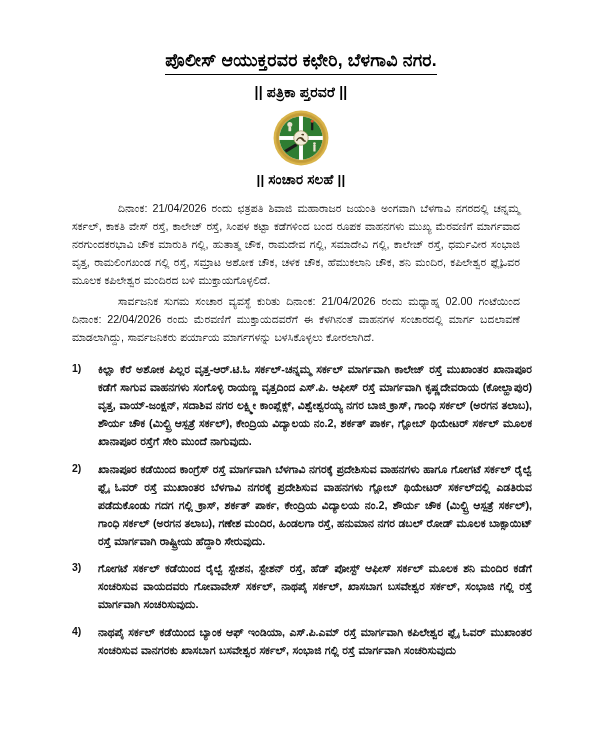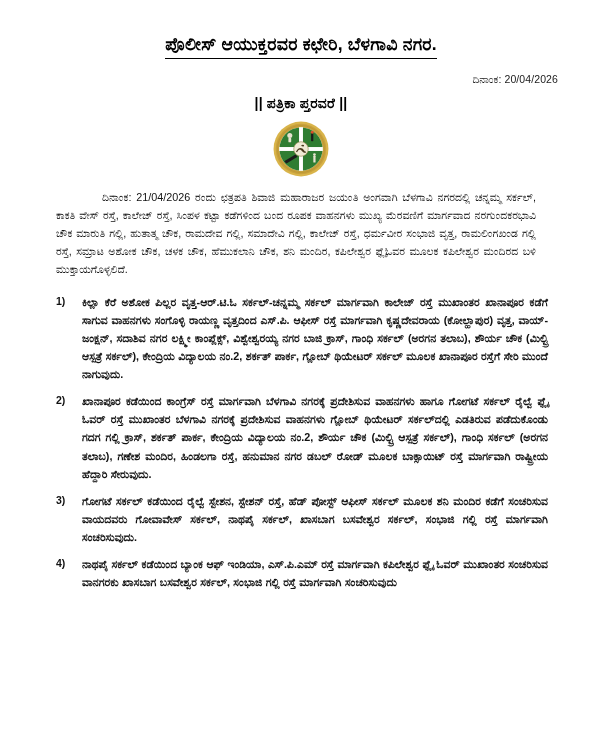--- a/index.html
+++ b/index.html
@@ -12,21 +12,21 @@
     background: #ffffff;
     font-family: "Liberation Sans", "DejaVu Sans", sans-serif;
     color: #111111;
     overflow: hidden;
   }
   .page {
     position: relative;
     width: 602px;
     height: 596px;
     box-sizing: border-box;
-    padding: 0;
+    padding: 16px;
     background: #ffffff;
   }
 
   
   .doc-title {
     text-align: center;
     font-size: 17.5px;
     font-weight: bold;
     letter-spacing: 0.2px;
     color: #000000;
@@ -128,21 +128,20 @@
 </style>
 </head>
 <body>
 
 <div class="page">
 
   <div class="doc-title">
     <span>ಪೊಲೀಸ್ ಆಯುಕ್ತರವರ ಕಛೇರಿ, ಬೆಳಗಾವಿ ನಗರ.</span>
   </div>
 
-  <div class="date-line">ದಿನಾಂಕ: 20/04/2026</div>
 
   <div class="release-label">|| ಪತ್ರಿಕಾ ಪ್ತರವರೆ ||</div>
 
   <div class="emblem-wrap">
     <svg class="emblem" viewBox="0 0 100 100">
       <circle cx="50" cy="50" r="49" fill="#d9b44a"></circle>
       <circle cx="50" cy="50" r="45" fill="#c9a13c"></circle>
       <circle cx="50" cy="50" r="38.5" fill="#ffffff"></circle>
       <path d="M50 11.5 A38.5 38.5 0 0 1 88.5 50 L57 50 A7 7 0 0 0 50 43 Z" fill="#2f7d32"></path>
       <path d="M88.5 50 A38.5 38.5 0 0 1 50 88.5 L50 57 A7 7 0 0 0 57 50 Z" fill="#2f7d32"></path>
@@ -158,23 +157,25 @@
       <rect x="72" y="62" width="4" height="12" rx="1" fill="#e8e2cf"></rect>
       <circle cx="74" cy="60" r="2.4" fill="#e8e2cf"></circle>
       <circle cx="50" cy="50" r="13" fill="#f0ead6"></circle>
       <circle cx="50" cy="50" r="13" fill="none" stroke="#8a7a3c" stroke-width="1"></circle>
       <path d="M41 55 q3-7 8-7 q4 0 6 4 q1 3 4 3 l-1 2 q-4 0-6-3 q-2-3-4-3 q-3 0-5 5 Z" fill="#4a3b1e"></path>
       <path d="M50 44 q3-3 5-1 q1 1 0 2 q-2 1-5-1 Z" fill="#4a3b1e"></path>
       <circle cx="50" cy="50" r="42" fill="none" stroke="#b08f30" stroke-width="0.8"></circle>
     </svg>
   </div>
 
+  <div class="advisory-label">|| ಸಂಚಾರ ಸಲಹೆ ||</div>
 
   <div class="body-block">
     <p class="para">ದಿನಾಂಕ: 21/04/2026 ರಂದು ಛತ್ರಪತಿ ಶಿವಾಜಿ ಮಹಾರಾಜರ ಜಯಂತಿ ಅಂಗವಾಗಿ ಬೆಳಗಾವಿ ನಗರದಲ್ಲಿ ಚನ್ನಮ್ಮ ಸರ್ಕಲ್, ಕಾಕತಿ ವೇಸ್ ರಸ್ತೆ, ಕಾಲೇಜ್ ರಸ್ತೆ, ಸಿಂಪಳ ಕಟ್ಟಾ ಕಡೆಗಳಿಂದ ಬಂದ ರೂಪಕ ವಾಹನಗಳು ಮುಖ್ಯ ಮೆರವಣಿಗೆ ಮಾರ್ಗವಾದ ನರಗುಂದಕರಭಾವಿ ಚೌಕ ಮಾರುತಿ ಗಲ್ಲಿ, ಹುತಾತ್ಮ ಚೌಕ, ರಾಮದೇವ ಗಲ್ಲಿ, ಸಮಾದೇವಿ ಗಲ್ಲಿ, ಕಾಲೇಜ್ ರಸ್ತೆ, ಧರ್ಮವೀರ ಸಂಭಾಜಿ ವೃತ್ತ, ರಾಮಲಿಂಗಖಂಡ ಗಲ್ಲಿ ರಸ್ತೆ, ಸಮ್ರಾಟ ಅಶೋಕ ಚೌಕ, ಚಳಕ ಚೌಕ, ಹೆಮುಕಲಾನಿ ಚೌಕ, ಶನಿ ಮಂದಿರ, ಕಪಿಲೇಶ್ವರ ಫ್ಲೈಓವರ ಮೂಲಕ ಕಪಿಲೇಶ್ವರ ಮಂದಿರದ ಬಳಿ ಮುಕ್ತಾಯಗೊಳ್ಳಲಿದೆ.</p>
+    <p class="para">ಸಾರ್ವಜನಿಕ ಸುಗಮ ಸಂಚಾರ ವ್ಯವಸ್ಥೆ ಕುರಿತು ದಿನಾಂಕ: 21/04/2026 ರಂದು ಮಧ್ಯಾಹ್ನ 02.00 ಗಂಟೆಯಿಂದ ದಿನಾಂಕ: 22/04/2026 ರಂದು ಮೆರವಣಿಗೆ ಮುಕ್ತಾಯದವರೆಗೆ ಈ ಕೆಳಗಿನಂತೆ ವಾಹನಗಳ ಸಂಚಾರದಲ್ಲಿ ಮಾರ್ಗ ಬದಲಾವಣೆ ಮಾಡಲಾಗಿದ್ದು, ಸಾರ್ವಜನಿಕರು ಪರ್ಯಾಯ ಮಾರ್ಗಗಳನ್ನು ಬಳಸಿಕೊಳ್ಳಲು ಕೋರಲಾಗಿದೆ.</p>
   </div>
 
   <div class="list-indent">
     <ol class="advisory-list">
       <li>ಕಿಲ್ಲಾ ಕೆರೆ ಅಶೋಕ ಪಿಲ್ಲರ ವೃತ್ತ-ಆರ್.ಟಿ.ಓ ಸರ್ಕಲ್-ಚನ್ನಮ್ಮ ಸರ್ಕಲ್ ಮಾರ್ಗವಾಗಿ ಕಾಲೇಜ್ ರಸ್ತೆ ಮುಖಾಂತರ ಖಾನಾಪೂರ ಕಡೆಗೆ ಸಾಗುವ ವಾಹನಗಳು ಸಂಗೊಳ್ಳಿ ರಾಯಣ್ಣ ವೃತ್ತದಿಂದ ಎಸ್.ಪಿ. ಆಫೀಸ್ ರಸ್ತೆ ಮಾರ್ಗವಾಗಿ ಕೃಷ್ಣದೇವರಾಯ (ಕೋಲ್ಹಾಪುರ) ವೃತ್ತ, ವಾಯ್-ಜಂಕ್ಷನ್, ಸದಾಶಿವ ನಗರ ಲಕ್ಷ್ಮೀ ಕಾಂಪ್ಲೆಕ್ಸ್, ವಿಶ್ವೇಶ್ವರಯ್ಯ ನಗರ ಬಾಜಿ ಕ್ರಾಸ್, ಗಾಂಧಿ ಸರ್ಕಲ್ (ಅರಗನ ತಲಾಬ), ಶೌರ್ಯ ಚೌಕ (ಮಿಲ್ಟ್ರಿ ಆಸ್ಪತ್ರೆ ಸರ್ಕಲ್), ಕೇಂದ್ರಿಯ ವಿದ್ಯಾಲಯ ನಂ.2, ಶರ್ಕತ್ ಪಾರ್ಕ, ಗ್ಲೋಬ್ ಥಿಯೇಟರ್ ಸರ್ಕಲ್ ಮೂಲಕ ಖಾನಾಪೂರ ರಸ್ತೆಗೆ ಸೇರಿ ಮುಂದೆ ನಾಗುವುದು.</li>
       <li>ಖಾನಾಪೂರ ಕಡೆಯಿಂದ ಕಾಂಗ್ರೆಸ್ ರಸ್ತೆ ಮಾರ್ಗವಾಗಿ ಬೆಳಗಾವಿ ನಗರಕ್ಕೆ ಪ್ರದೇಶಿಸುವ ವಾಹನಗಳು ಹಾಗೂ ಗೋಗಟೆ ಸರ್ಕಲ್ ರೈಲ್ವೆ ಫ್ಲೈ ಓವರ್ ರಸ್ತೆ ಮುಖಾಂತರ ಬೆಳಗಾವಿ ನಗರಕ್ಕೆ ಪ್ರದೇಶಿಸುವ ವಾಹನಗಳು ಗ್ಲೋಬ್ ಥಿಯೇಟರ್ ಸರ್ಕಲ್‌ದಲ್ಲಿ ಎಡತಿರುವ ಪಡೆದುಕೊಂಡು ಗದಗ ಗಲ್ಲಿ ಕ್ರಾಸ್, ಶರ್ಕತ್ ಪಾರ್ಕ, ಕೇಂದ್ರಿಯ ವಿದ್ಯಾಲಯ ನಂ.2, ಶೌರ್ಯ ಚೌಕ (ಮಿಲ್ಟ್ರಿ ಆಸ್ಪತ್ರೆ ಸರ್ಕಲ್), ಗಾಂಧಿ ಸರ್ಕಲ್ (ಅರಗನ ತಲಾಬ), ಗಣೇಶ ಮಂದಿರ, ಹಿಂಡಲಗಾ ರಸ್ತೆ, ಹನುಮಾನ ನಗರ ಡಬಲ್ ರೋಡ್ ಮೂಲಕ ಬಾಕ್ಸಾಯಿಟ್ ರಸ್ತೆ ಮಾರ್ಗವಾಗಿ ರಾಷ್ಟ್ರೀಯ ಹೆದ್ದಾರಿ ಸೇರುವುದು.</li>
       <li>ಗೋಗಟೆ ಸರ್ಕಲ್ ಕಡೆಯಿಂದ ರೈಲ್ವೆ ಸ್ಟೇಶನ, ಸ್ಟೇಶನ್ ರಸ್ತೆ, ಹೆಡ್ ಪೋಸ್ಟ್ ಆಫೀಸ್ ಸರ್ಕಲ್ ಮೂಲಕ ಶನಿ ಮಂದಿರ ಕಡೆಗೆ ಸಂಚರಿಸುವ ವಾಯದವರು ಗೋವಾವೇಸ್ ಸರ್ಕಲ್, ನಾಥಪೈ ಸರ್ಕಲ್, ಖಾಸಬಾಗ ಬಸವೇಶ್ವರ ಸರ್ಕಲ್, ಸಂಭಾಜಿ ಗಲ್ಲಿ ರಸ್ತೆ ಮಾರ್ಗವಾಗಿ ಸಂಚರಿಸುವುದು.</li>
       <li>ನಾಥಪೈ ಸರ್ಕಲ್ ಕಡೆಯಿಂದ ಬ್ಯಾಂಕ ಆಫ್ ಇಂಡಿಯಾ, ಎಸ್.ಪಿ.ಎಮ್ ರಸ್ತೆ ಮಾರ್ಗವಾಗಿ ಕಪಿಲೇಶ್ವರ ಫ್ಲೈ ಓವರ್ ಮುಖಾಂತರ ಸಂಚರಿಸುವ ವಾನಗರಕು ಖಾಸಬಾಗ ಬಸವೇಶ್ವರ ಸರ್ಕಲ್, ಸಂಭಾಜಿ ಗಲ್ಲಿ ರಸ್ತೆ ಮಾರ್ಗವಾಗಿ ಸಂಚರಿಸುವುದು</li>
     </ol>
   </div>

